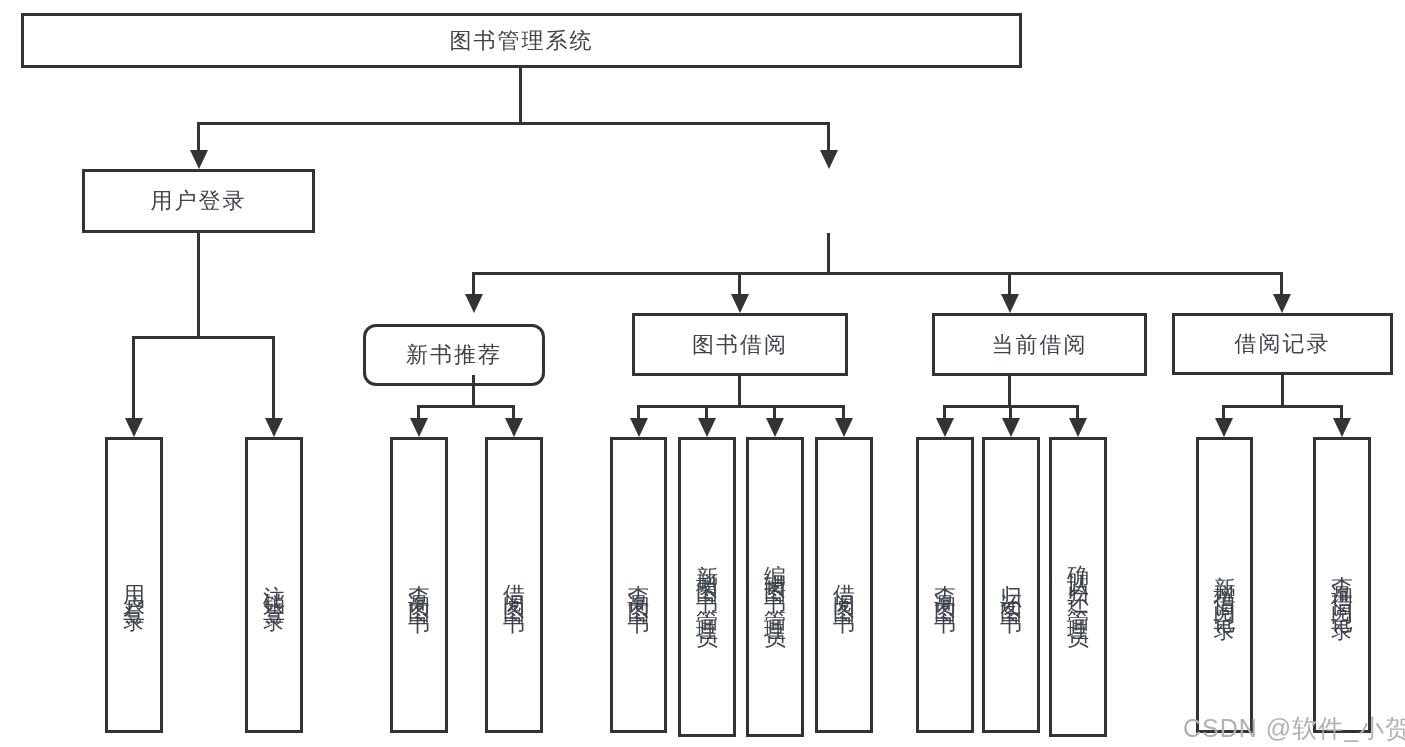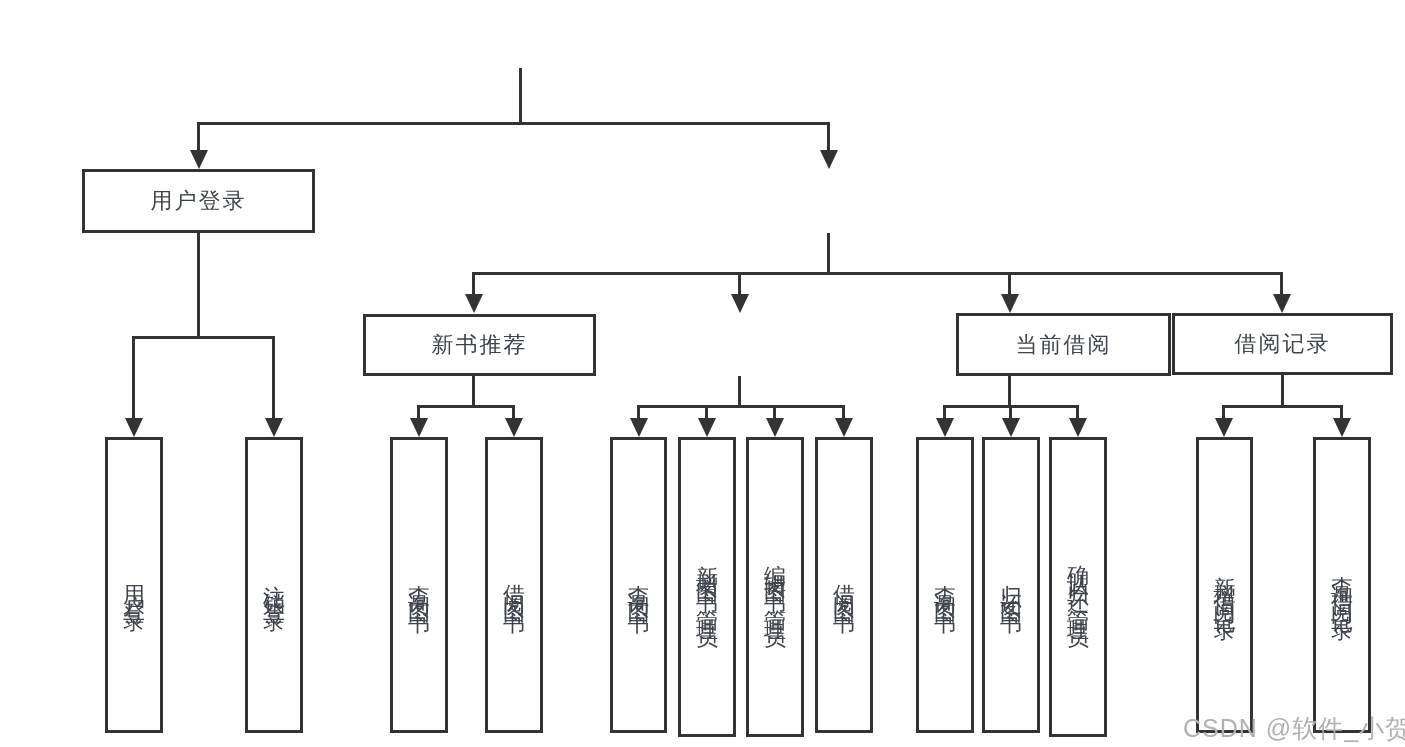--- a/index.html
+++ b/index.html
@@ -49,20 +49,23 @@
     letter-spacing:1px;
     z-index:5;
     white-space:nowrap;
   }
 </style>
 </head>
 <body>
 
 <div class="canvas">
 
+  <div class="box hbox" style="left:21px;top:13px;width:1001px;height:55px;">
+    <span>图书管理系统</span>
+  </div>
 
   <div>
     <div class="vline" style="left:519px;top:68px;height:54px;"></div>
     <div class="hline" style="left:197px;top:122px;width:633px;"></div>
     <div class="vline" style="left:197px;top:122px;height:29px;"></div>
     <div class="tri" style="left:190px;top:150px;"></div>
     <div class="vline" style="left:827px;top:122px;height:29px;"></div>
     <div class="tri" style="left:820px;top:150px;"></div>
   </div>
 
@@ -85,24 +88,27 @@
     <div class="vline" style="left:472px;top:272px;height:22px;"></div>
     <div class="tri" style="left:465px;top:294px;"></div>
     <div class="vline" style="left:738px;top:272px;height:22px;"></div>
     <div class="tri" style="left:731px;top:294px;"></div>
     <div class="vline" style="left:1008px;top:272px;height:22px;"></div>
     <div class="tri" style="left:1001px;top:294px;"></div>
     <div class="vline" style="left:1280px;top:272px;height:22px;"></div>
     <div class="tri" style="left:1273px;top:294px;"></div>
   </div>
 
-  <div class="box hbox" style="left:363px;top:314px;width:233px;height:62px;">
+  <div class="box hbox" style="left:363px;top:324px;width:182px;height:62px;border-radius:13px;">
     <span>新书推荐</span>
   </div>
-  <div class="box hbox" style="left:956px;top:313px;width:215px;height:63px;">
+  <div class="box hbox" style="left:632px;top:313px;width:216px;height:63px;">
+    <span>图书借阅</span>
+  </div>
+  <div class="box hbox" style="left:932px;top:313px;width:215px;height:63px;">
     <span>当前借阅</span>
   </div>
   <div class="box hbox" style="left:1172px;top:313px;width:221px;height:62px;">
     <span>借阅记录</span>
   </div>
 
   <div>
     <div class="vline" style="left:472px;top:375px;height:30px;"></div>
     <div class="hline" style="left:417px;top:405px;width:98px;"></div>
     <div class="vline" style="left:417px;top:405px;height:13px;"></div>

